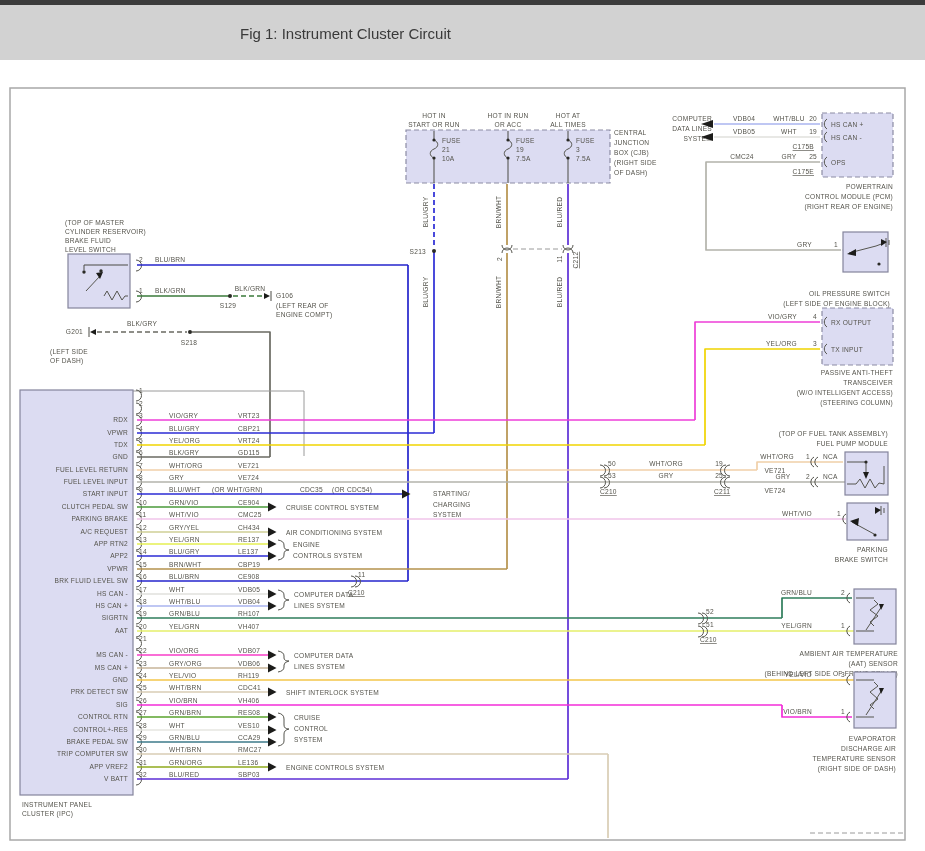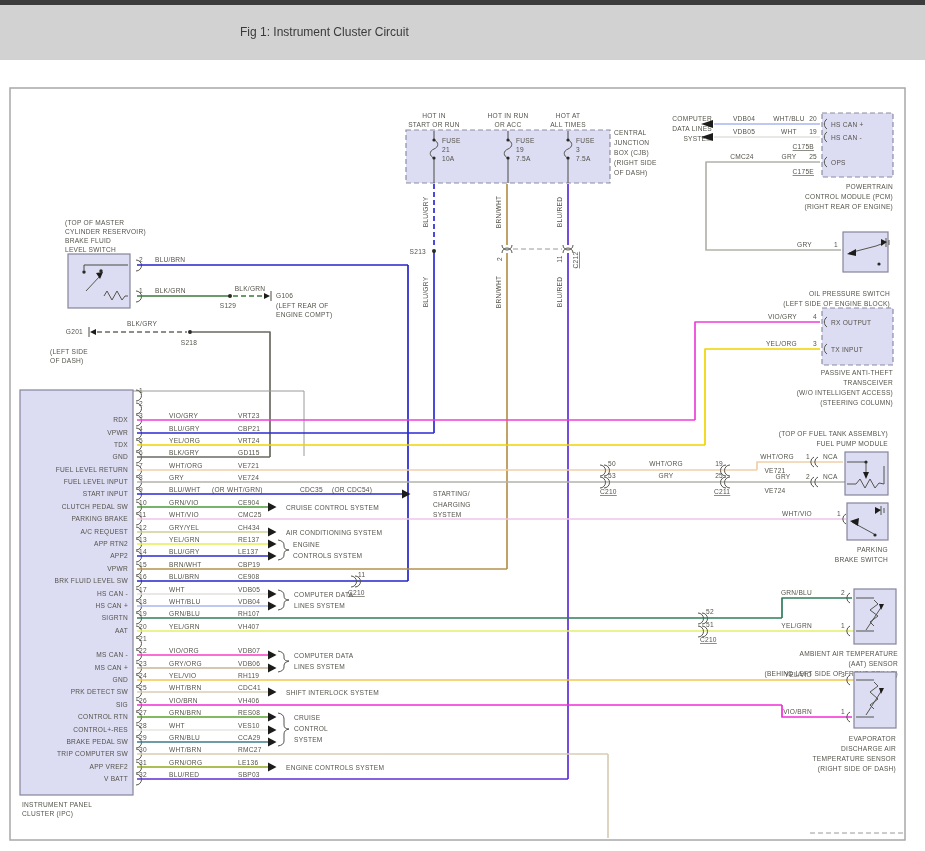--- a/index.html
+++ b/index.html
@@ -1,19 +1,19 @@
 <!DOCTYPE html>
 <html><head>
 <meta charset="utf-8">
 <style>
   html,body{margin:0;padding:0;background:#fff;width:925px;height:851px;overflow:hidden;
     font-family:"Liberation Sans", sans-serif;}
   .topstrip{position:absolute;left:0;top:0;width:925px;height:5px;background:#3c3c3c;}
   .titlebar{position:absolute;left:0;top:5px;width:925px;height:55px;background:#d2d2d2;}
-  .titlebar span{position:absolute;left:240px;top:20px;font-size:12px;color:#3a3a3a;}
+  .titlebar span{position:absolute;left:240px;top:20px;font-size:15px;color:#3a3a3a;}
   svg{position:absolute;left:0;top:0;}
   .t{font-size:6.6px;fill:#54534b;letter-spacing:.25px;}
   .te{text-anchor:end}.tm{text-anchor:middle}
   .u{text-decoration:underline}
   .k{stroke:#4a4a44;stroke-width:1;fill:none}
   .sym{stroke:#55554e;stroke-width:1;fill:none}
   .w{fill:none;stroke-width:1.7;stroke-linejoin:round}
   .dsh{stroke-dasharray:5 3}
   .bx{fill:#dcdcf2;stroke:#84849c;stroke-width:1.2}
   .bd{fill:#dcdcf2;stroke:#8c8ca4;stroke-width:1.2;stroke-dasharray:5 3}

